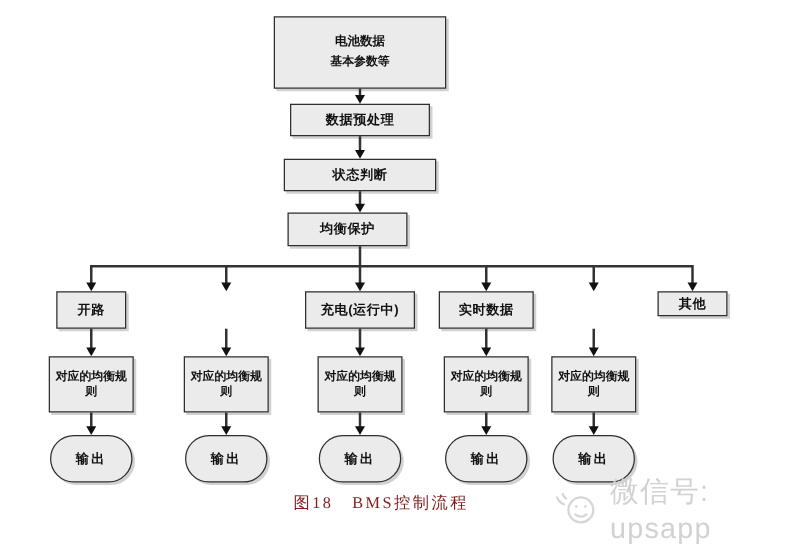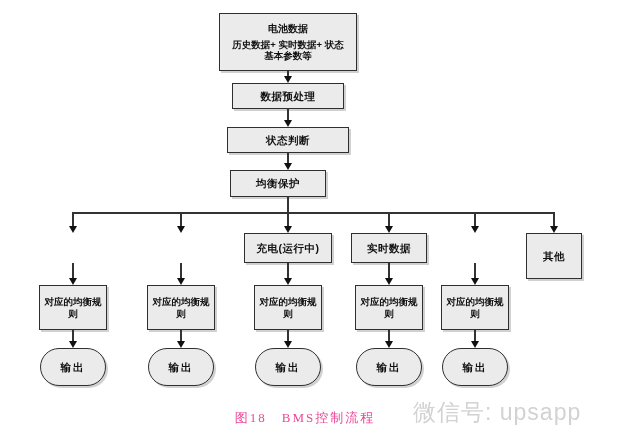--- a/index.html
+++ b/index.html
@@ -21,51 +21,51 @@
   }
   .box.top{flex-direction:column; font-size:9.5px; letter-spacing:0; padding:2px;}
   .box.top .t1{font-size:10px; margin-bottom:4px;}
   .box.rule{font-size:9.5px; letter-spacing:0;}
   .box.oval{border-radius:19px; letter-spacing:2px;}
   .ln{position:absolute; background:var(--line);}
   .ah{position:absolute; width:0; height:0;
       border-left:4px solid transparent; border-right:4px solid transparent;
       border-top:7px solid var(--ink);}
   .caption{
-    position:absolute; left:0; top:409px; width:610px; text-align:center;
+    position:absolute; left:0; top:393px; width:610px; text-align:center;
     font-family:"Liberation Serif","DejaVu Serif",serif;
-    font-size:13px; color:#ec4899; letter-spacing:2px;
+    font-size:13px; color:#7f1d1d; letter-spacing:2px;
   }
   .watermark{
-    position:absolute; left:413px; top:390px; height:34px;
-    display:flex; align-items:center; gap:7px; color:var(--wm);flex-direction:column;
+    position:absolute; left:443px; top:390px; height:34px;
+    display:flex; align-items:center; gap:7px; color:var(--wm);
   }
   .watermark .wm-text{
     font-size:23px; font-weight:400; letter-spacing:1px;
     font-family:"Liberation Sans","DejaVu Sans",sans-serif;
   }
 </style>
 </head>
 <body>
 
 <div id="canvas">
 
   <div class="box top" style="left:219px;top:13px;width:138px;height:58px">
     <div class="t1">电池数据</div>
-    <div>历史数据+ 实时数据+ 状态</div>
     <div>基本参数等</div>
   </div>
 
   <div class="box" style="left:227px;top:127px;width:122px;height:26px">状态判断</div>
   <div class="box" style="left:232px;top:83px;width:112px;height:26px">数据预处理</div>
   <div class="box" style="left:230px;top:170px;width:96px;height:27px">均衡保护</div>
 
+  <div class="box" style="left:45px;top:233px;width:56px;height:30px">开路</div>
   <div class="box" style="left:244px;top:233px;width:88px;height:30px">充电(运行中)</div>
   <div class="box" style="left:351px;top:233px;width:76px;height:30px">实时数据</div>
-  <div class="box" style="left:526px;top:233px;width:56px;height:46px">其他</div>
+  <div class="box" style="left:526px;top:233px;width:56px;height:20px">其他</div>
 
   <div class="box rule" style="left:39px;top:285px;width:68px;height:45px">对应的均衡规则</div>
   <div class="box rule" style="left:147px;top:285px;width:68px;height:45px">对应的均衡规则</div>
   <div class="box rule" style="left:254px;top:285px;width:68px;height:45px">对应的均衡规则</div>
   <div class="box rule" style="left:355px;top:285px;width:68px;height:45px">对应的均衡规则</div>
   <div class="box rule" style="left:441px;top:285px;width:68px;height:45px">对应的均衡规则</div>
 
   <div class="box oval" style="left:40px;top:348px;width:66px;height:38px">输出</div>
   <div class="box oval" style="left:148px;top:348px;width:66px;height:38px">输出</div>
   <div class="box oval" style="left:255px;top:348px;width:66px;height:38px">输出</div>

